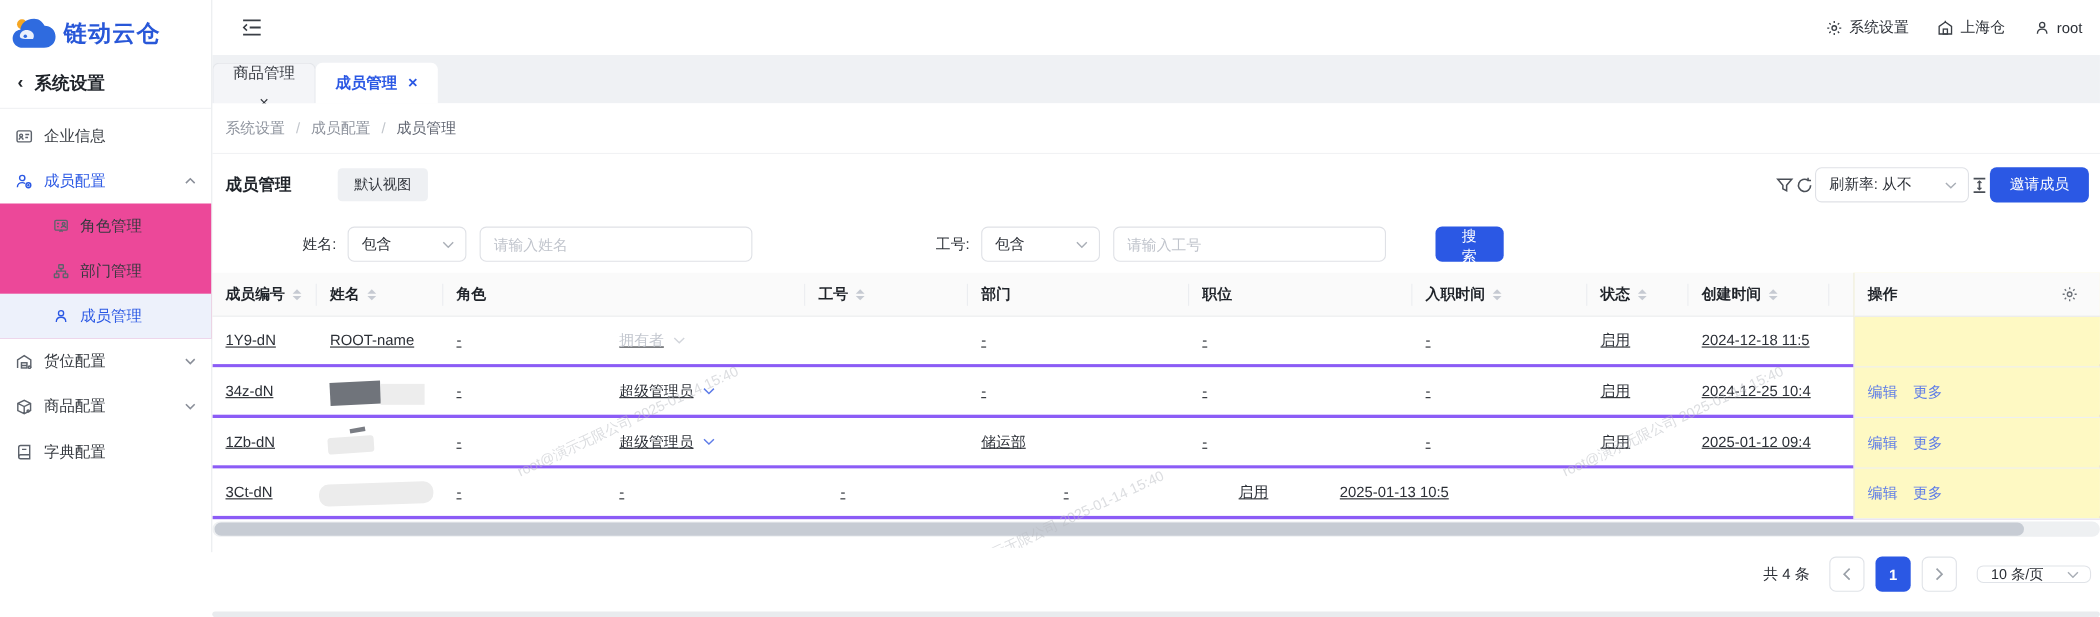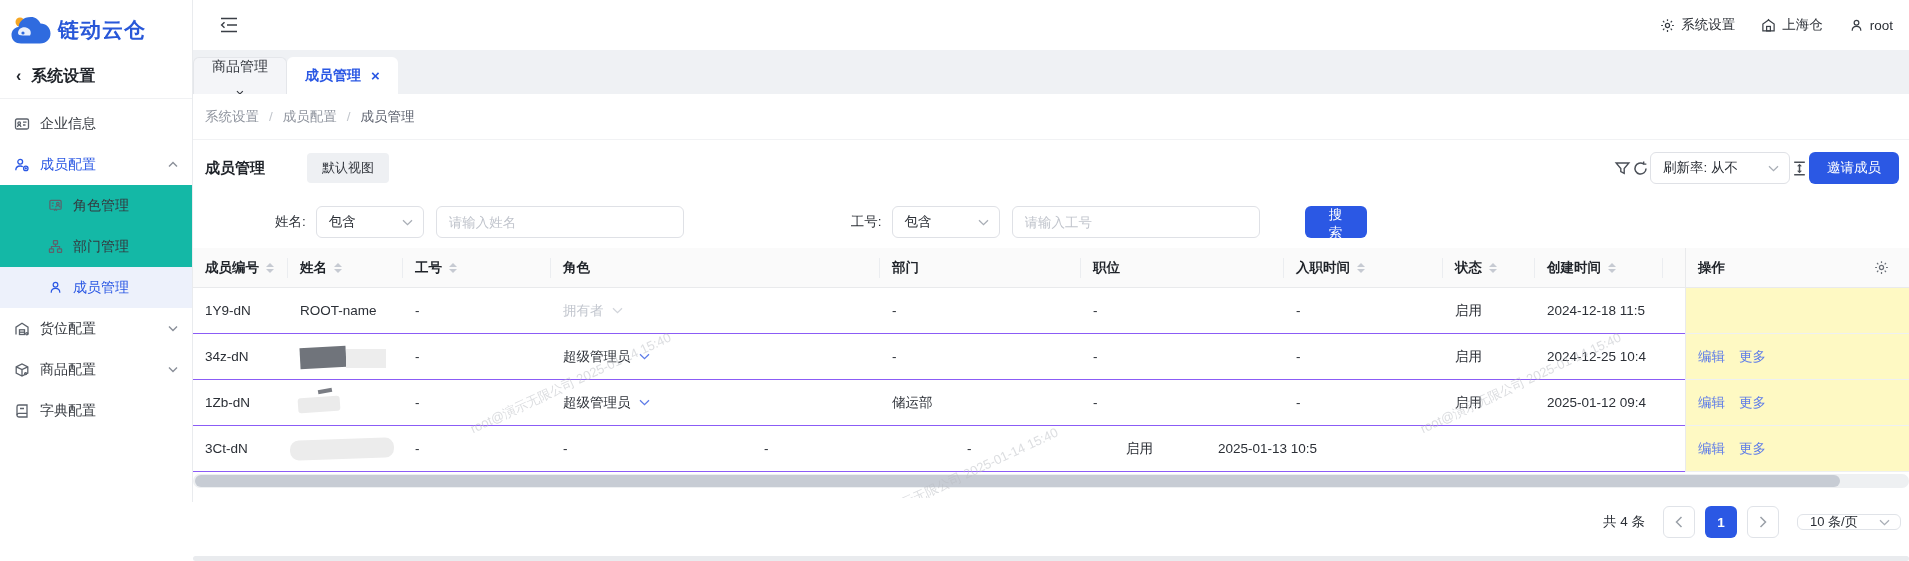--- a/index.html
+++ b/index.html
@@ -17,21 +17,21 @@
   .logo-text { font-size:21px; font-weight:bold; color:#2857d8; letter-spacing:1px; }
   .side-title { display:flex; align-items:center; gap:10px; height:40px; padding:0 16px; font-size:16px; font-weight:bold; color:#1f2329; }
   .side-title .back { font-size:16px; color:#1f2329; cursor:pointer; }
   .side-divider { height:1px; background:#f0f1f3; margin-top:2px; }
   .nav { padding-top:4px; }
   .nav-item { display:flex; align-items:center; height:41px; padding:0 14px; color:#35393f; cursor:pointer; position:relative; font-size:14px; }
   .nav-item .nicon { width:16px; height:16px; margin-right:10px; color:#5c626b; flex:none; }
   .nav-item .chev { position:absolute; right:14px; color:#8a8f99; }
   .nav-item.parent-active { color:#2b58e4; }
   .nav-item.parent-active .nicon { color:#2b58e4; }
-  .nav-group { background:#14b8a6; }
+  .nav-group { background:#ec4899; }
   .nav-sub { padding-left:48px; }
   .nav-sub .nicon { width:15px; height:15px; }
   .nav-sub.active { background:#edf1fb; color:#2b58e4; }
   .nav-sub.active .nicon { color:#2b58e4; }
 
   
   .topbar { position:absolute; left:193px; top:0; width:1716px; height:50px; background:#fff; display:flex; align-items:center; justify-content:space-between; padding:0 16px 0 26px; }
   .fold-icon { width:20px; height:18px; color:#3a3f46; cursor:pointer; }
   .top-right { display:flex; align-items:center; gap:26px; }
   .top-link { display:flex; align-items:center; gap:6px; color:#2b2f36; font-size:13.5px; cursor:pointer; }
@@ -69,21 +69,21 @@
   .f-input::placeholder { color:#c0c4cc; }
   .btn-search { margin-left:45px; width:62px; }
 
   .chev-grey { color:#a9aeb6; }
 
   
   .table { position:absolute; left:193px; top:248px; width:1716px; height:240px; background:#fff; z-index:1; }
   .thead { display:flex; height:40px; background:#fafafa; border-bottom:1px solid #e9eaec; }
   .th { display:flex; align-items:center; padding:0 12px; font-weight:bold; color:#1f2329; font-size:13.5px; position:relative; }
   .th:after { content:""; position:absolute; right:0; top:10px; height:20px; width:1px; background:#ebedf0; }
-  .trow { display:flex; height:46px; border-bottom:1px solid #8b5cf6; background:#fff; }
+  .trow { display:flex; height:46px; border-bottom:3px solid #8b5cf6; background:#fff;text-decoration:underline; }
   .td { display:flex; align-items:center; padding:0 12px; color:#2b2f36; overflow:hidden; white-space:nowrap; position:relative; }
   .c1{width:95px;} .c2{width:115px;} .c3{width:148px;} .c4{width:329px;} .c5{width:201px;}
   .c6{width:203px;} .c7{width:159px;} .c8{width:92px;} .c9{width:128px;}
   .sorter { display:inline-flex; flex-direction:column; gap:2px; margin-left:7px; }
   .sorter i { width:0; height:0; border-left:4px solid transparent; border-right:4px solid transparent; display:block; }
   .sorter .up { border-bottom:4px solid #c6cad2; }
   .sorter .dn { border-top:4px solid #c6cad2; }
   .role-chev { margin-left:8px; color:#5e7ce8; cursor:pointer; }
   .role-owner { color:#c3c7cf; }
   .role-owner .role-chev { color:#d2d5db; }
@@ -375,29 +375,29 @@
           <i class="dn"></i>
         </span>
       </div>
     <div class="th c2">
         <span>姓名</span>
         <span class="sorter">
           <i class="up"></i>
           <i class="dn"></i>
         </span>
       </div>
+    <div class="th c4">
+        <span>角色</span>
+      </div>
     <div class="th c3">
         <span>工号</span>
         <span class="sorter">
           <i class="up"></i>
           <i class="dn"></i>
         </span>
-      </div>
-    <div class="th c4">
-        <span>角色</span>
       </div>
     <div class="th c5">
         <span>部门</span>
       </div>
     <div class="th c6">
         <span>职位</span>
       </div>
     <div class="th c7">
         <span>入职时间</span>
         <span class="sorter">

